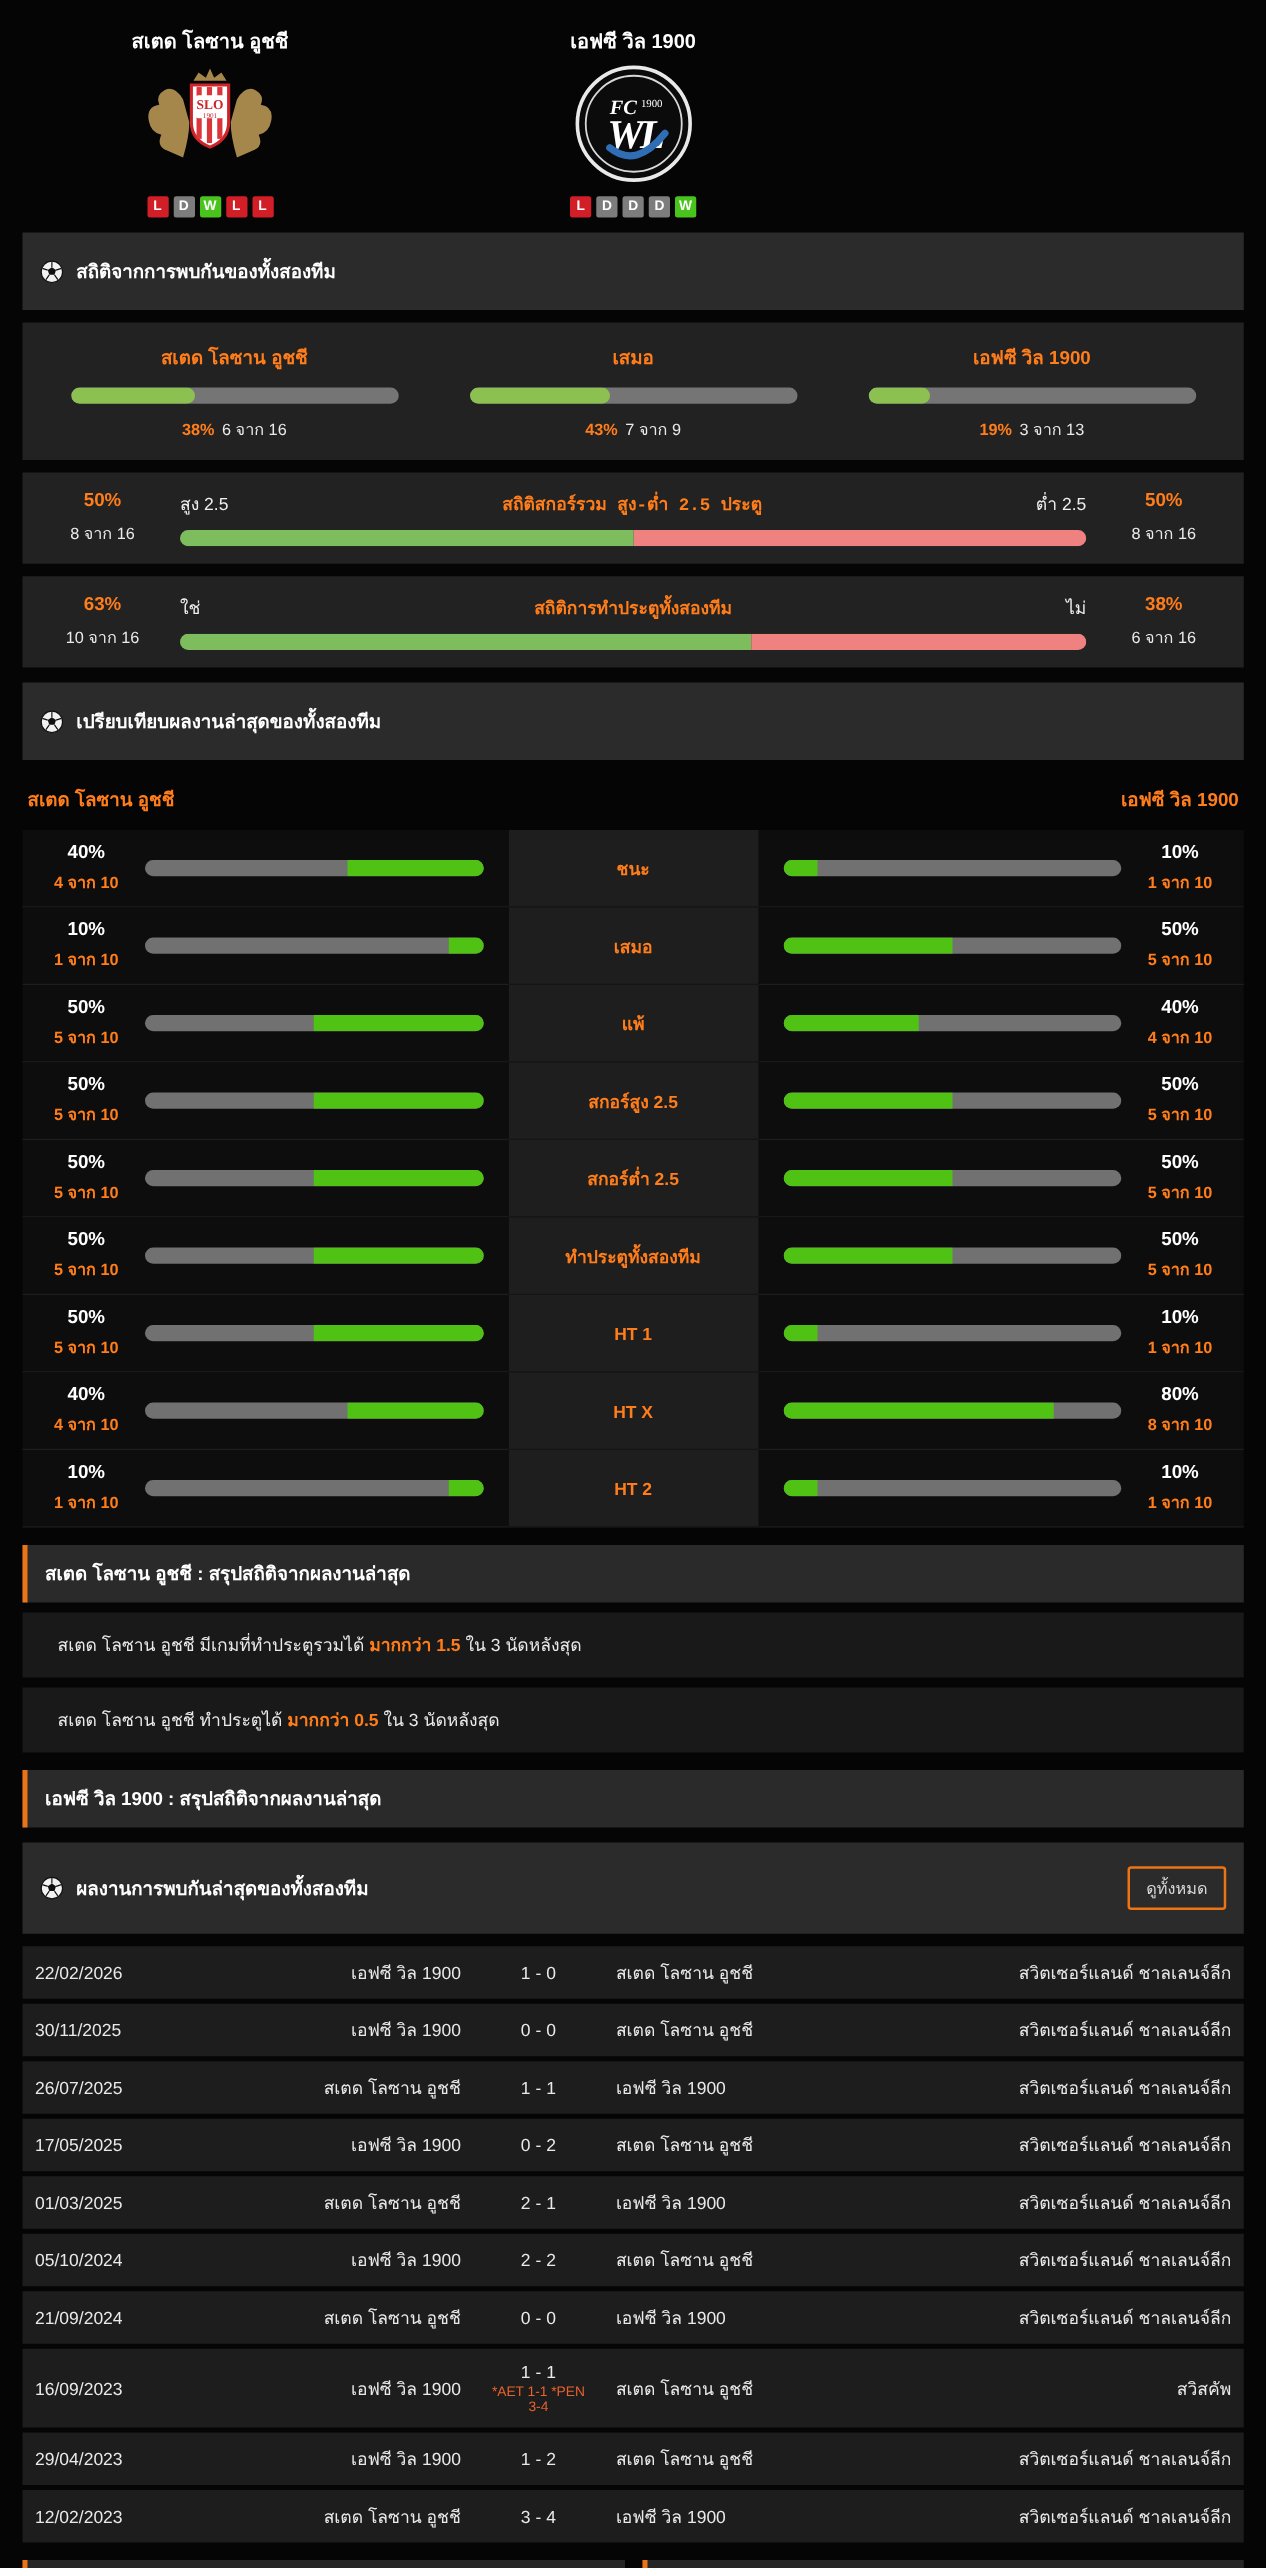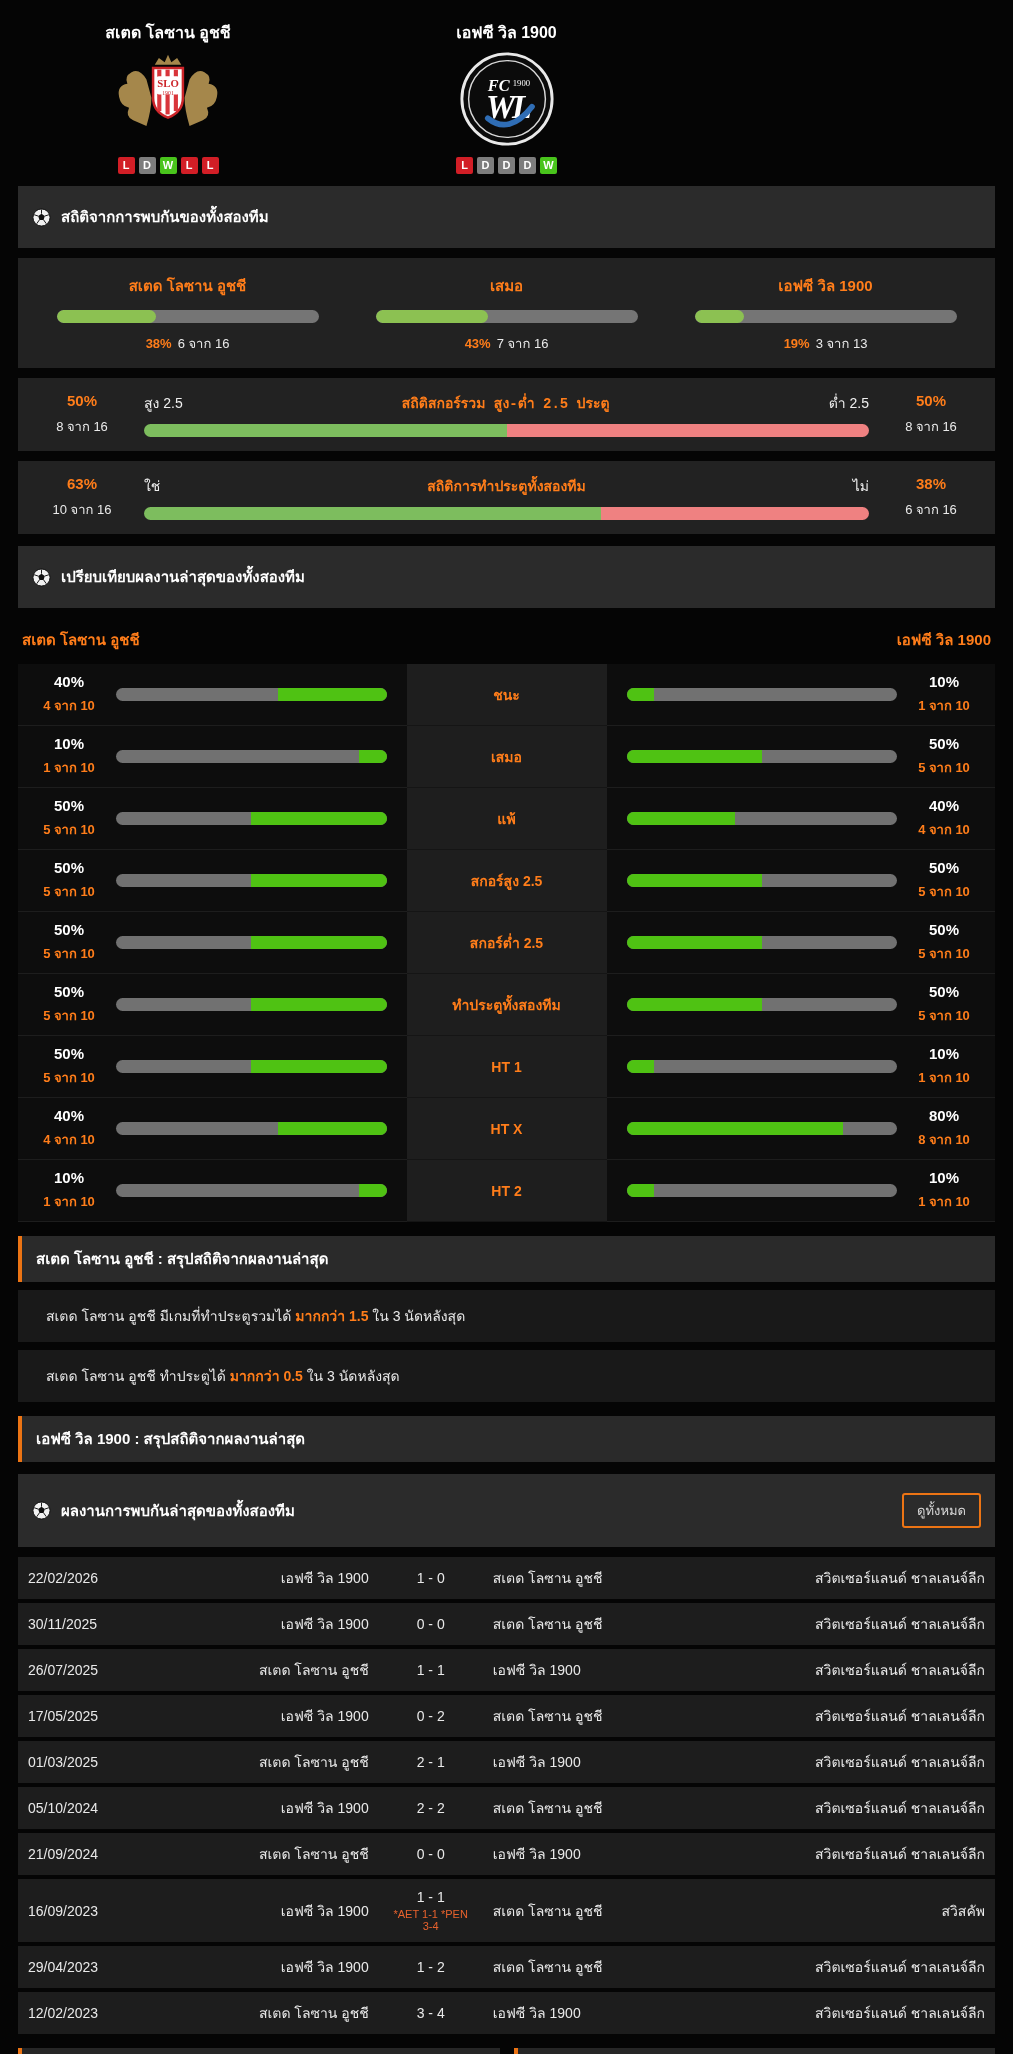--- a/index.html
+++ b/index.html
@@ -164,21 +164,21 @@
             <div class="sfill" style="width: 38%;"></div>
           </div>
           <div class="stat-nums"><span class="pct">38%</span><span class="cnt">6 จาก 16</span></div>
         </div>
 
         <div class="stat-col">
           <div class="stat-label">เสมอ</div>
           <div class="sbar">
             <div class="sfill" style="width: 43%;"></div>
           </div>
-          <div class="stat-nums"><span class="pct">43%</span><span class="cnt">7 จาก 16</span></div>
+          <div class="stat-nums"><span class="pct">43%</span><span class="cnt">7 จาก 9</span></div>
         </div>
 
         <div class="stat-col">
           <div class="stat-label">เอฟซี วิล 1900</div>
           <div class="sbar">
             <div class="sfill" style="width: 19%;"></div>
           </div>
           <div class="stat-nums"><span class="pct">19%</span><span class="cnt">3 จาก 13</span></div>
         </div>
       </div>

